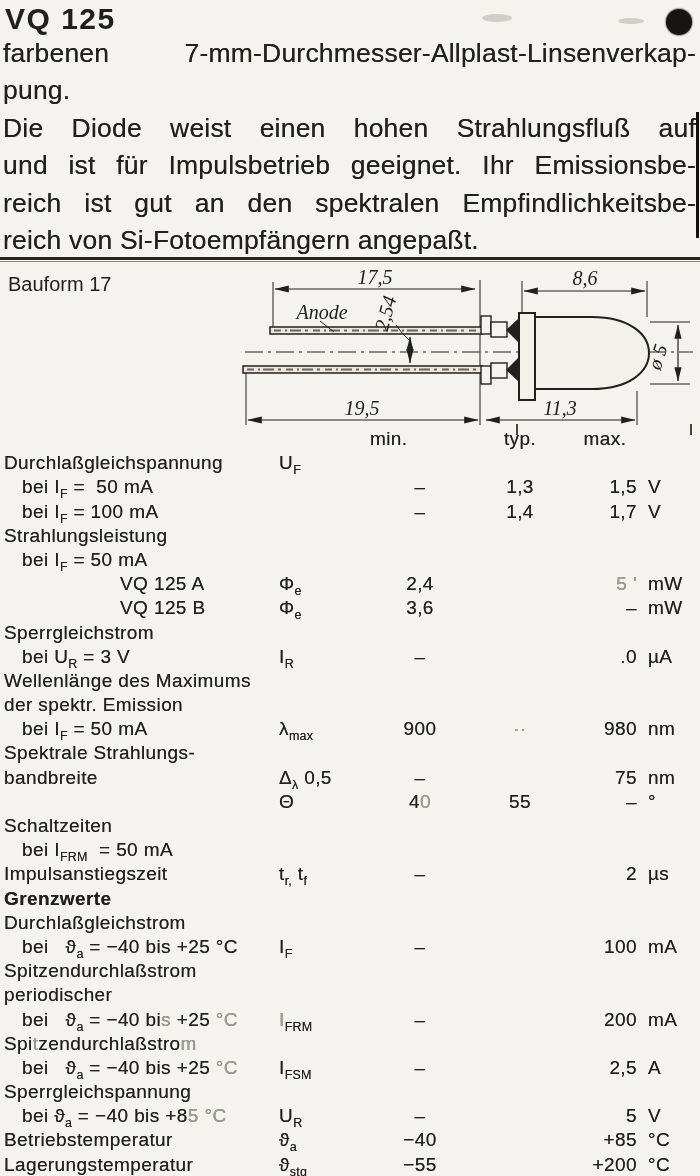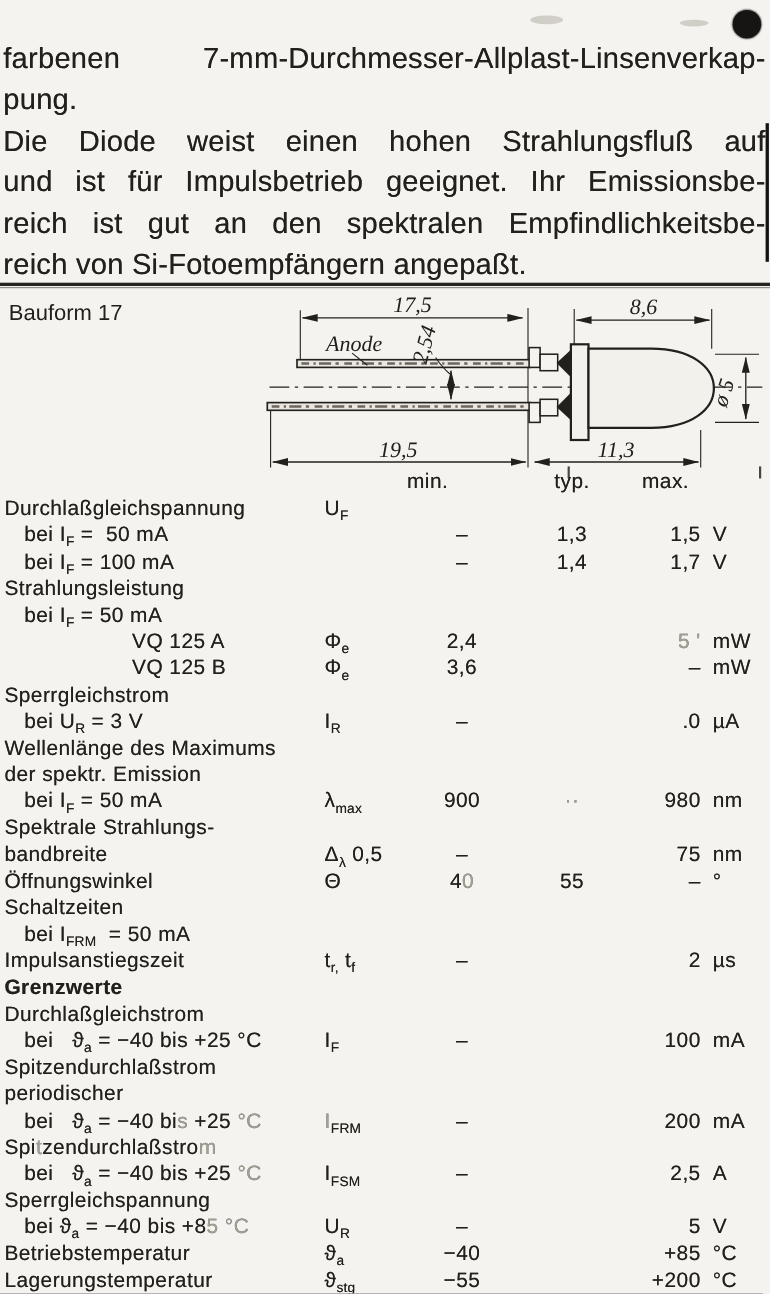--- a/index.html
+++ b/index.html
@@ -27,37 +27,38 @@
   .dimtxt{font-family:"Liberation Serif","DejaVu Serif",serif;font-style:italic;font-size:20px;fill:#22201d;}
   .plain{font-family:"Liberation Sans","DejaVu Sans",sans-serif;font-size:20px;fill:#22201d;}
   .edge-mark{position:absolute;left:696px;top:112px;width:3px;height:126px;background:#15130f;}
   .tick{position:absolute;width:2px;height:11px;background:#4a4741;top:424px;}
   .spec-table{position:absolute;left:0;top:426px;width:700px;font-size:19px;letter-spacing:.4px;
               text-shadow:0 0 .4px rgba(33,32,29,.7);}
   .trow{position:relative;height:24.19px;line-height:25px;white-space:nowrap;}
   .cell{position:absolute;top:0;}
   .lab.ind0{left:4px;} .lab.ind1{left:22px;} .lab.ind2{left:120px;}
   .b{font-weight:700;}
-  .sym{left:295px;}
+  .sym{left:279px;}
   .cmin{left:370px;width:100px;text-align:center;}
   .ctyp{left:475px;width:90px;text-align:center;}
   .cmax{left:538px;width:99px;text-align:right;}
   .cunit{left:648px;}
   .hmin{left:370px;width:100px;text-align:left;}
   .htyp{left:475px;width:90px;text-align:center;}
   .hmax{left:560px;width:90px;text-align:center;}
   .cond{margin-left:18px;}
   sub{font-size:12.5px;letter-spacing:.2px;}
   .faint{color:#a29e94;}
 </style>
 </head>
 <body>
 
 <div class="page">
 
+  <div class="title">VQ 125</div>
   <div class="corner-dot"></div>
   <div class="smudge" style="left:482px;top:14px;width:30px;height:8px;"></div>
   <div class="smudge" style="left:618px;top:18px;width:26px;height:6px;"></div>
 
   <div class="desc">
       <div class="dline just">farbenen 7-mm-Durchmesser-Allplast-Linsenverkap-</div>
       <div class="dline">pung.</div>
       <div class="dline just">Die Diode weist einen hohen Strahlungsfluß auf</div>
       <div class="dline just">und ist für Impulsbetrieb geeignet. Ihr Emissionsbe-</div>
       <div class="dline just">reich ist gut an den spektralen Empfindlichkeitsbe-</div>
@@ -198,21 +199,20 @@
           <span class="cell lab ind0">Spektrale Strahlungs-</span>
         </div>
         <div class="trow">
           <span class="cell lab ind0">bandbreite</span>
           <span class="cell sym">Δ<sub>λ</sub> 0,5</span>
           <span class="cell cmin">–</span>
           <span class="cell cmax">75</span>
           <span class="cell cunit">nm</span>
         </div>
         <div class="trow">
-          <span class="cell lab ind0">Öffnungswinkel</span>
           <span class="cell sym">Θ</span>
           <span class="cell cmin">4<span class="faint">0</span></span>
           <span class="cell ctyp">55</span>
           <span class="cell cmax">–</span>
           <span class="cell cunit">°</span>
         </div>
         <div class="trow">
           <span class="cell lab ind0">Schaltzeiten</span>
         </div>
         <div class="trow">

